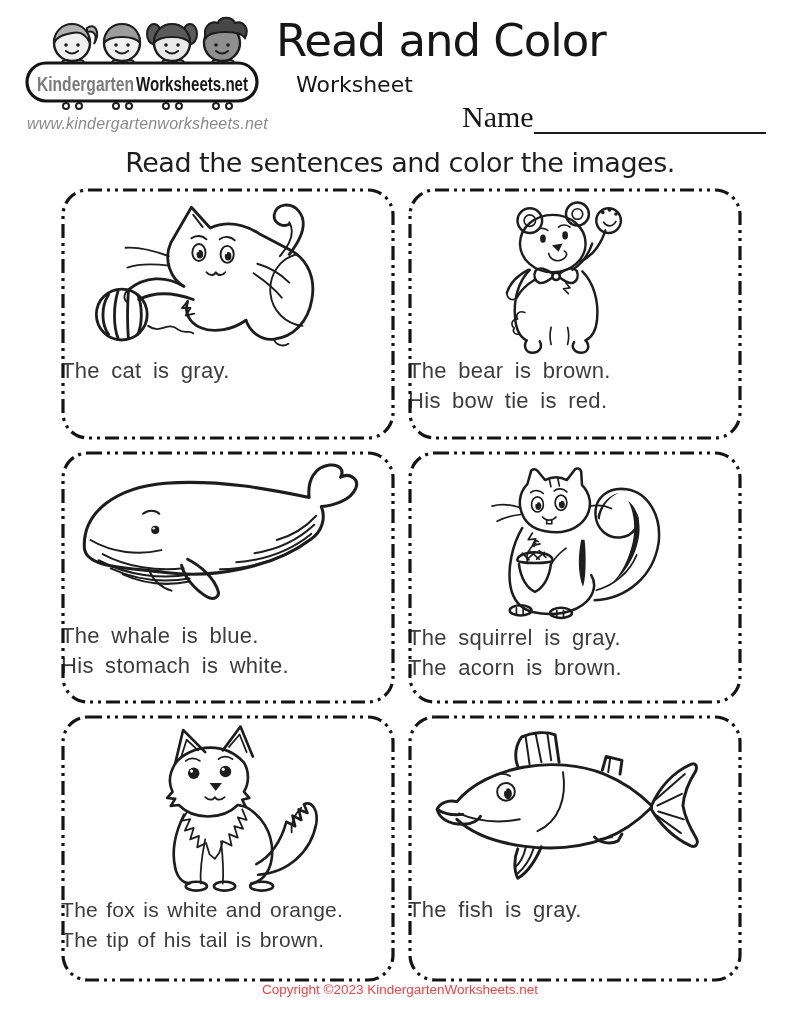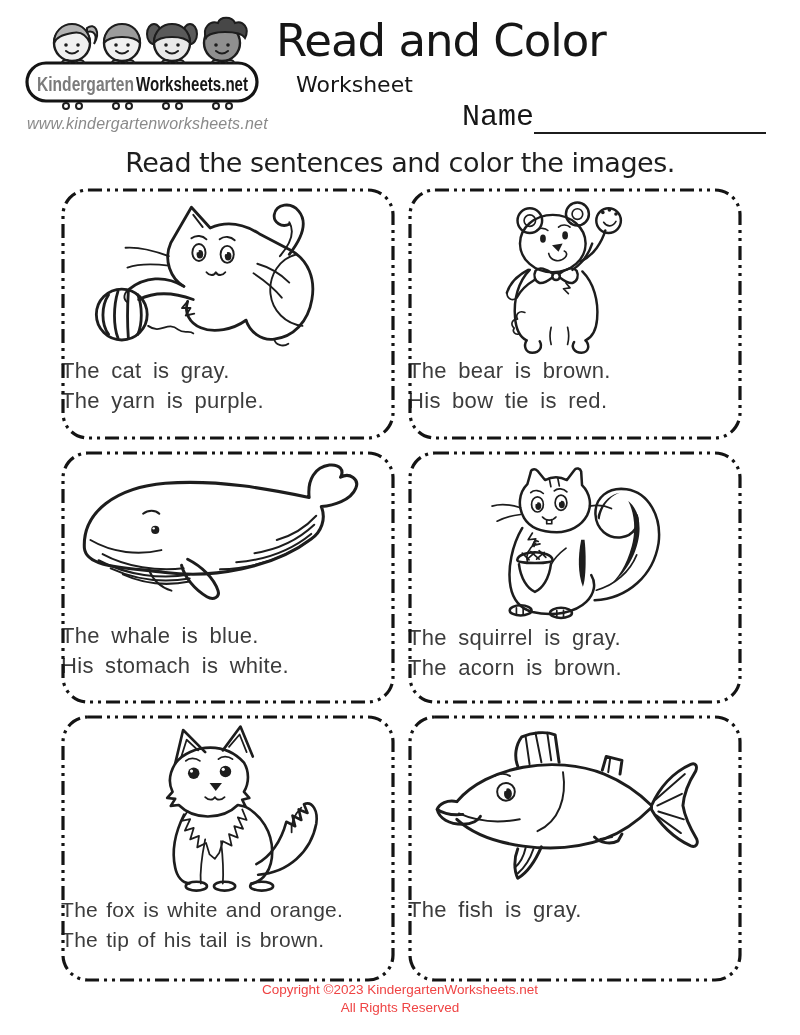--- a/index.html
+++ b/index.html
@@ -19,21 +19,21 @@
     position:absolute; left:276px; top:14px; font-size:45px; font-weight:400;
     color:#161616; font-family:"DejaVu Sans", sans-serif; letter-spacing:-1px;
     white-space:nowrap;
   }
   .title-sub {
     position:absolute; left:296px; top:72px; font-size:22px; font-weight:400;
     color:#161616; font-family:"DejaVu Sans", sans-serif;
   }
   .name-row {
     position:absolute; left:462px; top:100px; font-size:30px; color:#161616;
-    font-family:Liberation Mono, monospace; white-space:nowrap;
+    font-family:Liberation Serif, serif; white-space:nowrap;
   }
   .name-line {
     display:inline-block; width:232px; height:32px;
     border-bottom:2.5px solid #1c1c1c; vertical-align:bottom;
   }
   .instruction {
     position:absolute; top:147px; left:0; width:100%; text-align:center;
     font-size:27px; color:#1e1e1e; font-family:"DejaVu Sans", sans-serif;
     letter-spacing:-.5px;
   }
@@ -183,21 +183,20 @@
           <path d="M102,74 C86,72 70,72 58,76" class="ink-thin"></path>
           <path d="M196,72 C210,76 222,84 230,92" class="ink-thin"></path>
           <path d="M192,82 C204,90 214,98 222,108" class="ink-thin"></path>
         </g>
         <ellipse cx="135" cy="62" rx="3.5" ry="4.5" class="ink-fill"></ellipse>
         <ellipse cx="165" cy="64" rx="3.5" ry="4.5" class="ink-fill"></ellipse>
         <circle cx="132.5" cy="58.5" r="1.4" fill="#ffffff"></circle>
         <circle cx="162.5" cy="60.5" r="1.4" fill="#ffffff"></circle>
       </svg>
       <p class="caption">The cat is gray.</p>
-      <p class="caption">The yarn is purple.</p>
     </section>
 
     <section class="card">
       <svg class="card-border" viewBox="0 0 334 252" preserveAspectRatio="none">
         <rect x="2" y="2" width="330" height="248" rx="25" fill="none" stroke="#141414" stroke-width="3.2" stroke-dasharray="14 5 3 5 3 5"></rect>
       </svg>
       <svg class="art" width="306" height="160" viewBox="0 0 300 195">
         <g class="ink">
           <circle cx="112" cy="30" r="15"></circle>
             <circle cx="112" cy="30" r="7" class="ink-thin"></circle>
@@ -403,16 +402,15 @@
         <circle cx="92" cy="70" r="9" class="ink-thin" fill="none"></circle>
         <ellipse cx="94" cy="72" rx="4" ry="5.5" class="ink-fill"></ellipse>
         <circle cx="91" cy="68" r="1.5" fill="#ffffff"></circle>
       </svg>
       <p class="caption">The fish is gray.</p>
     </section>
   </div>
 
   <div class="footer">
     <div>Copyright ©2023 KindergartenWorksheets.net</div>
-    <div>All Rights Reserved</div>
   </div>
 
 </div>
 
 </body></html>

